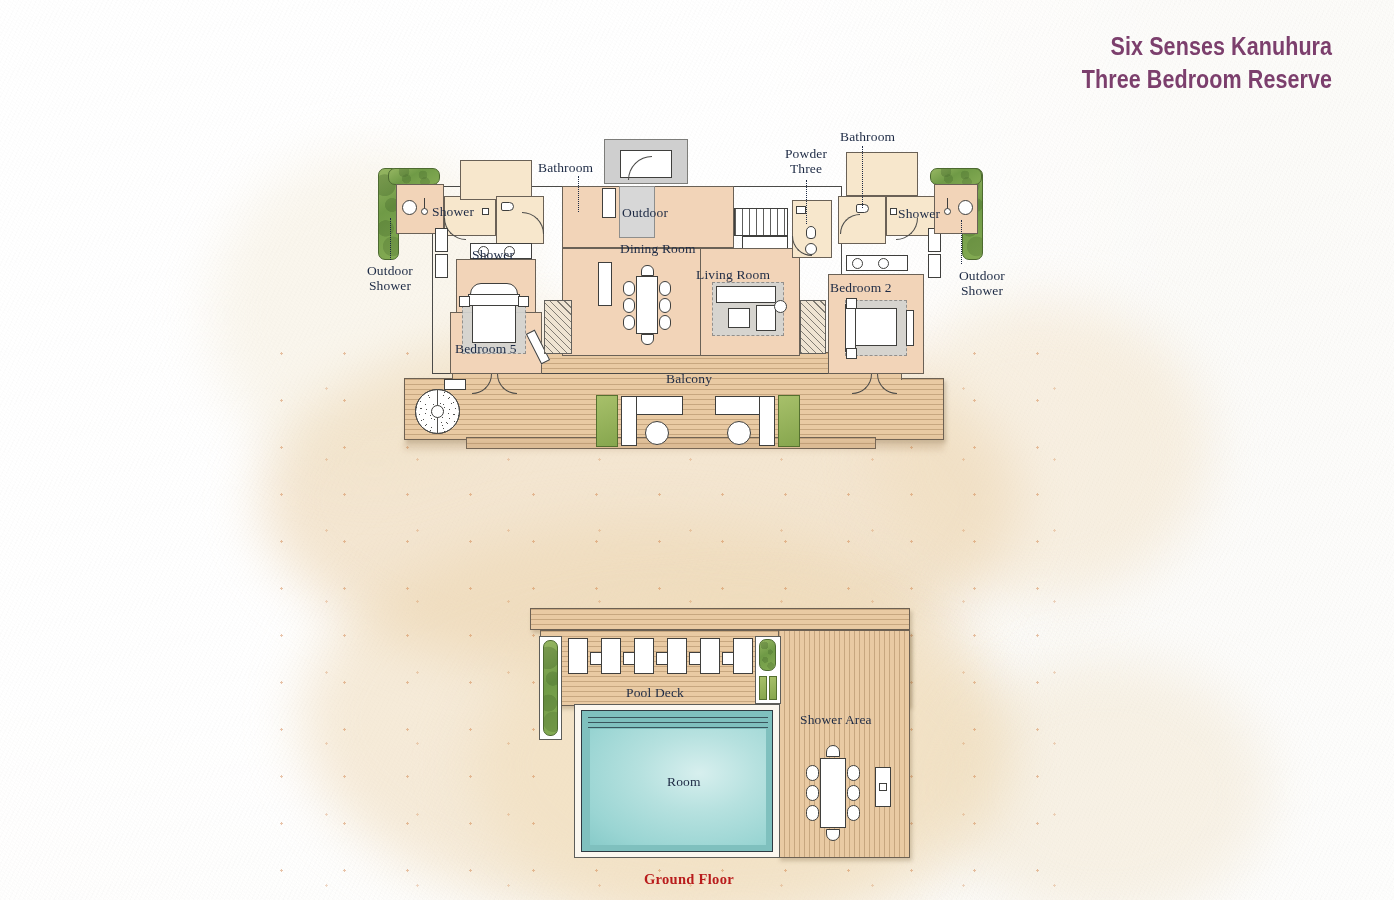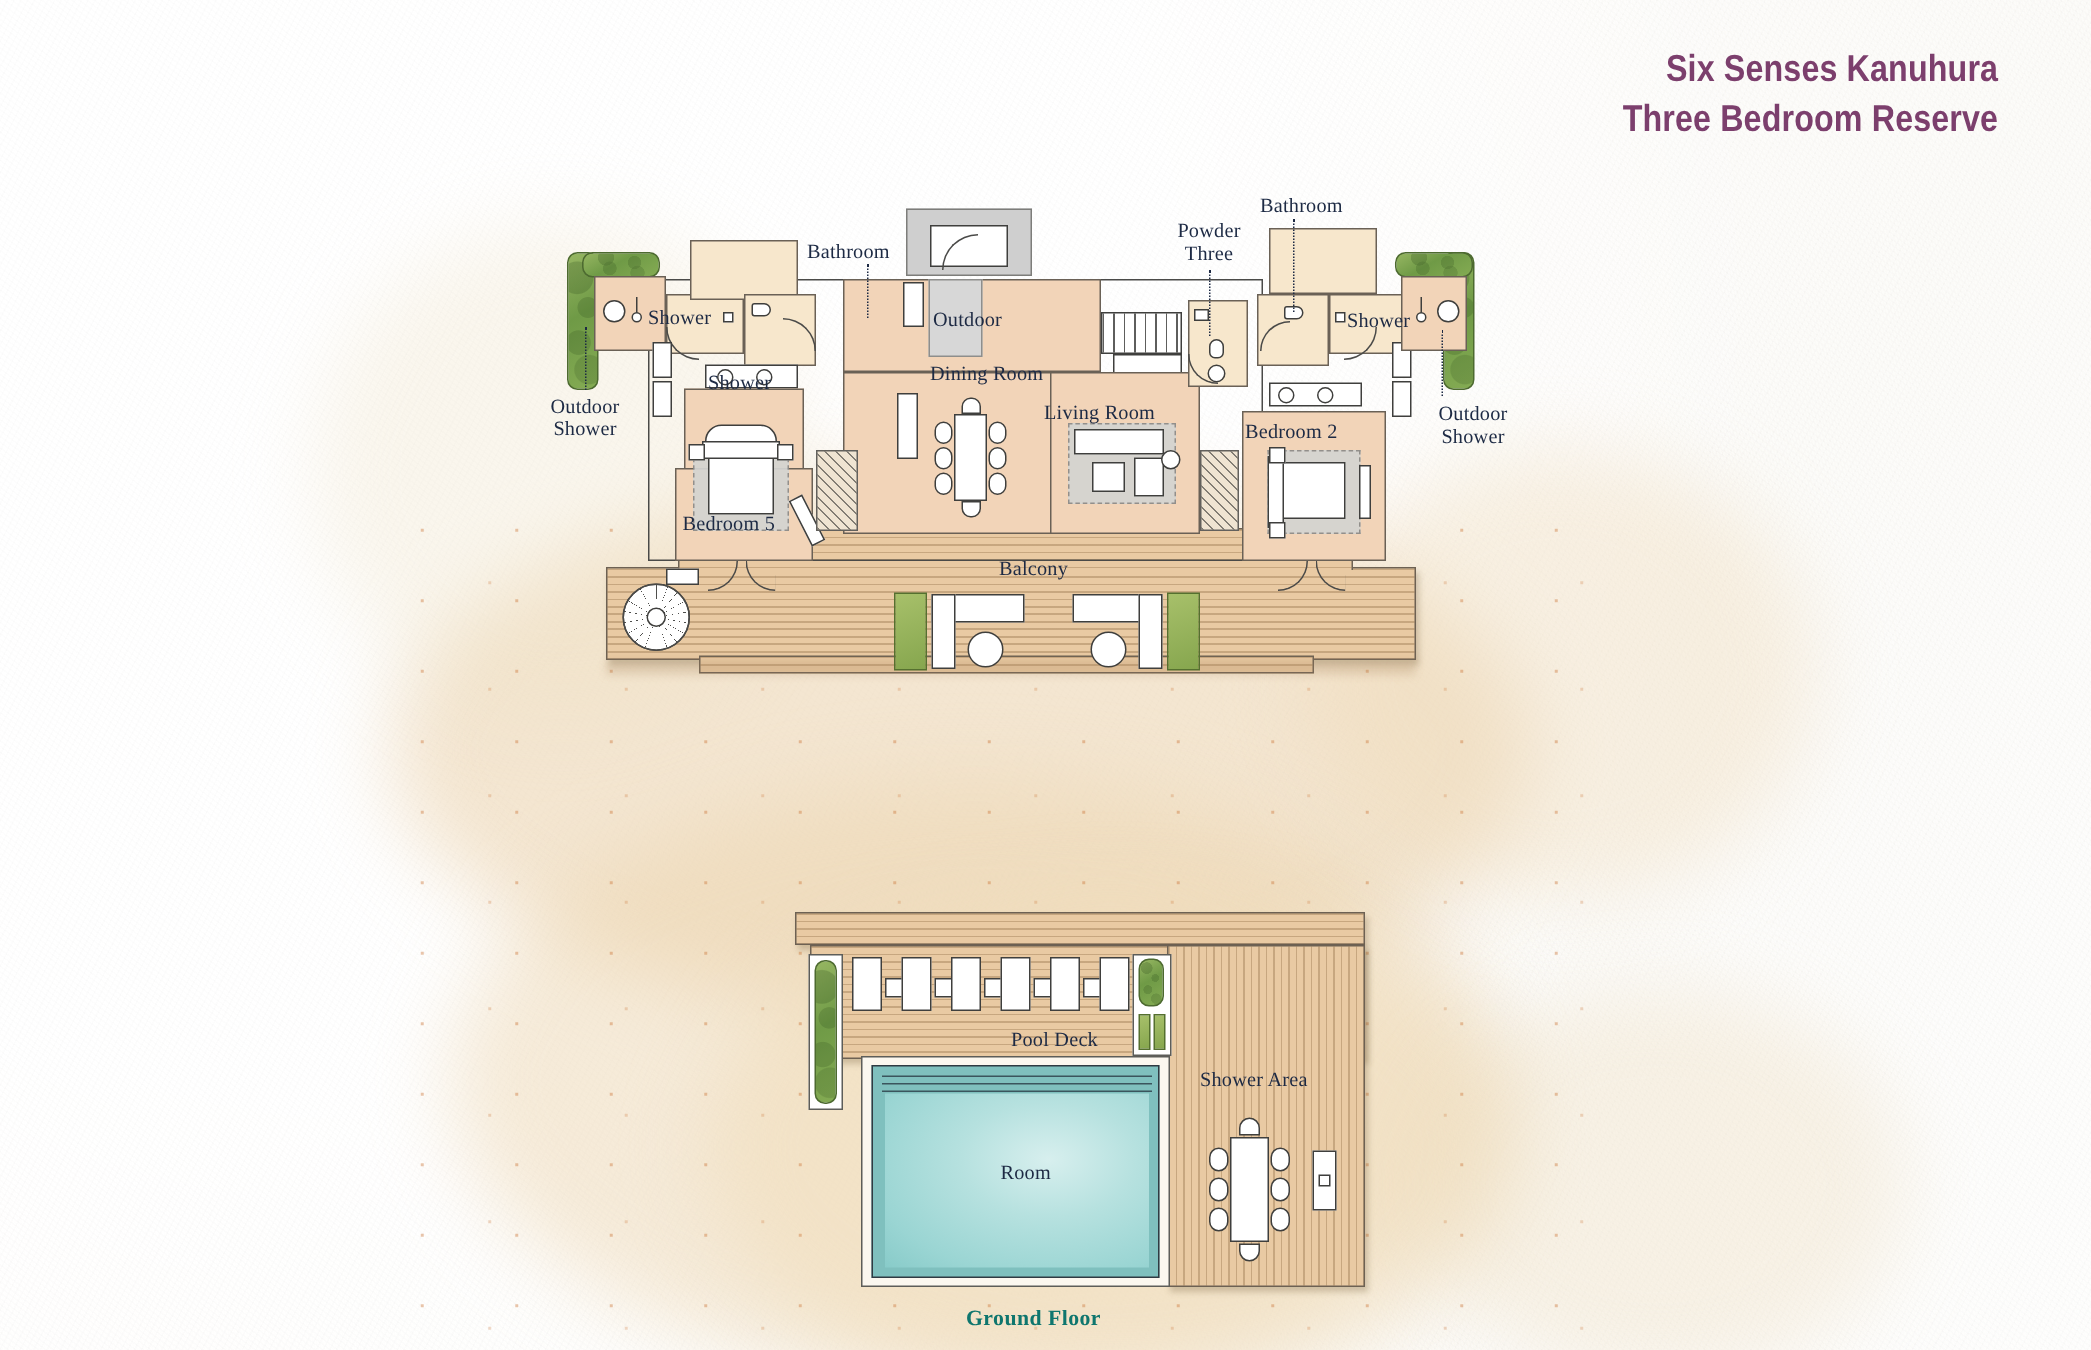--- a/index.html
+++ b/index.html
@@ -27,21 +27,21 @@
 
   
   #title{
     position:absolute;right:62px;top:30px;text-align:right;
     font-family:"Liberation Sans",sans-serif;
     font-weight:700;font-size:25px;line-height:1.33;
     color:#7c3f6d;letter-spacing:.1px;
     transform:scaleX(.86);transform-origin:right center;
   }
   .floorlabel{
-    position:absolute;font-weight:700;font-size:14.5px;color:#0f766e;
+    position:absolute;font-weight:700;font-size:14.5px;color:#b91c1c;
     letter-spacing:.3px;white-space:nowrap;
   }
   
   .lbl{
     position:absolute;font-size:13.5px;color:#1d2a44;white-space:nowrap;
     line-height:1.16;letter-spacing:.15px;
   }
   .lbl.two{line-height:1.14;}
   .leader{position:absolute;border-left:1.6px dotted #1d2a44;}
 
@@ -384,18 +384,18 @@
   <div class="pc furn" style="left:806px;top:805px;width:13px;height:16px;border-radius:7px;"></div>
   <div class="pc furn" style="left:847px;top:765px;width:13px;height:16px;border-radius:7px;"></div>
   <div class="pc furn" style="left:847px;top:785px;width:13px;height:16px;border-radius:7px;"></div>
   <div class="pc furn" style="left:847px;top:805px;width:13px;height:16px;border-radius:7px;"></div>
   <div class="pc furn" style="left:826px;top:745px;width:14px;height:12px;border-radius:7px 7px 0 0;"></div>
   <div class="pc furn" style="left:826px;top:829px;width:14px;height:12px;border-radius:0 0 7px 7px;"></div>
 
   <div class="pc furn" style="left:875px;top:767px;width:16px;height:40px;"></div>
   <div class="pc furn" style="left:879px;top:783px;width:8px;height:8px;"></div>
 
-  <div class="lbl" style="left:626px;top:685px;margin-left:48px;">Pool Deck</div>
+  <div class="lbl" style="left:626px;top:685px;">Pool Deck</div>
   <div class="lbl" style="left:667px;top:774px;">Room</div>
   <div class="lbl" style="left:800px;top:712px;">Shower Area</div>
 
   <div class="floorlabel" style="left:644px;top:871px;">Ground Floor</div>
 </div>
 
 </body></html>

